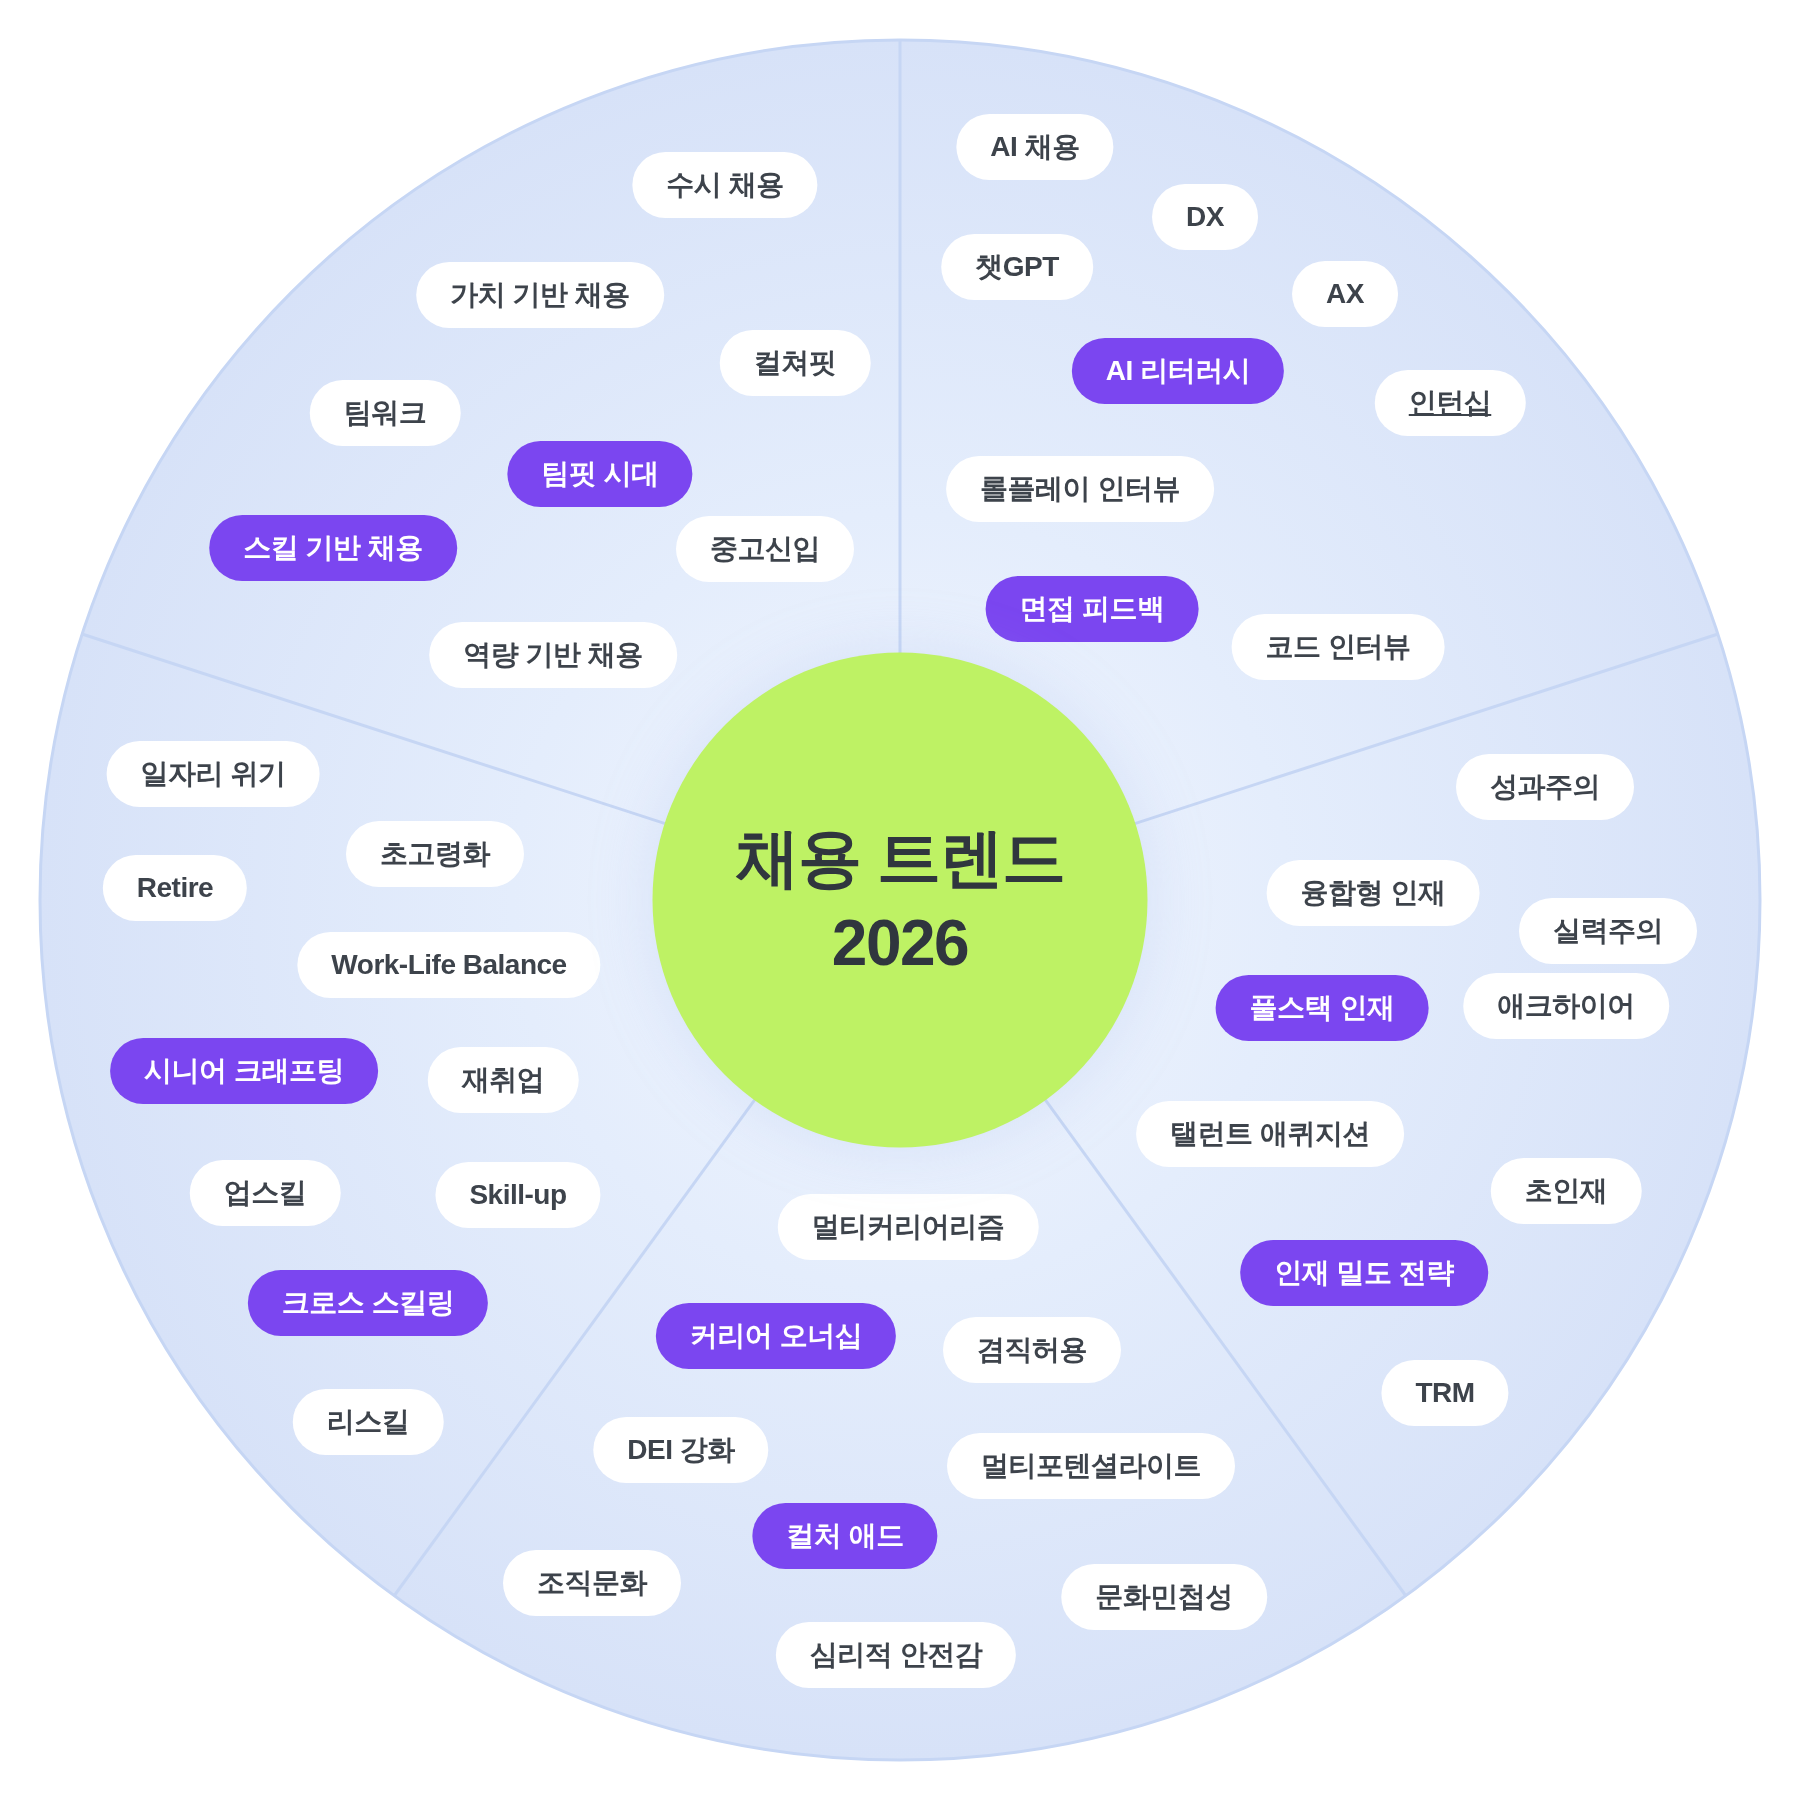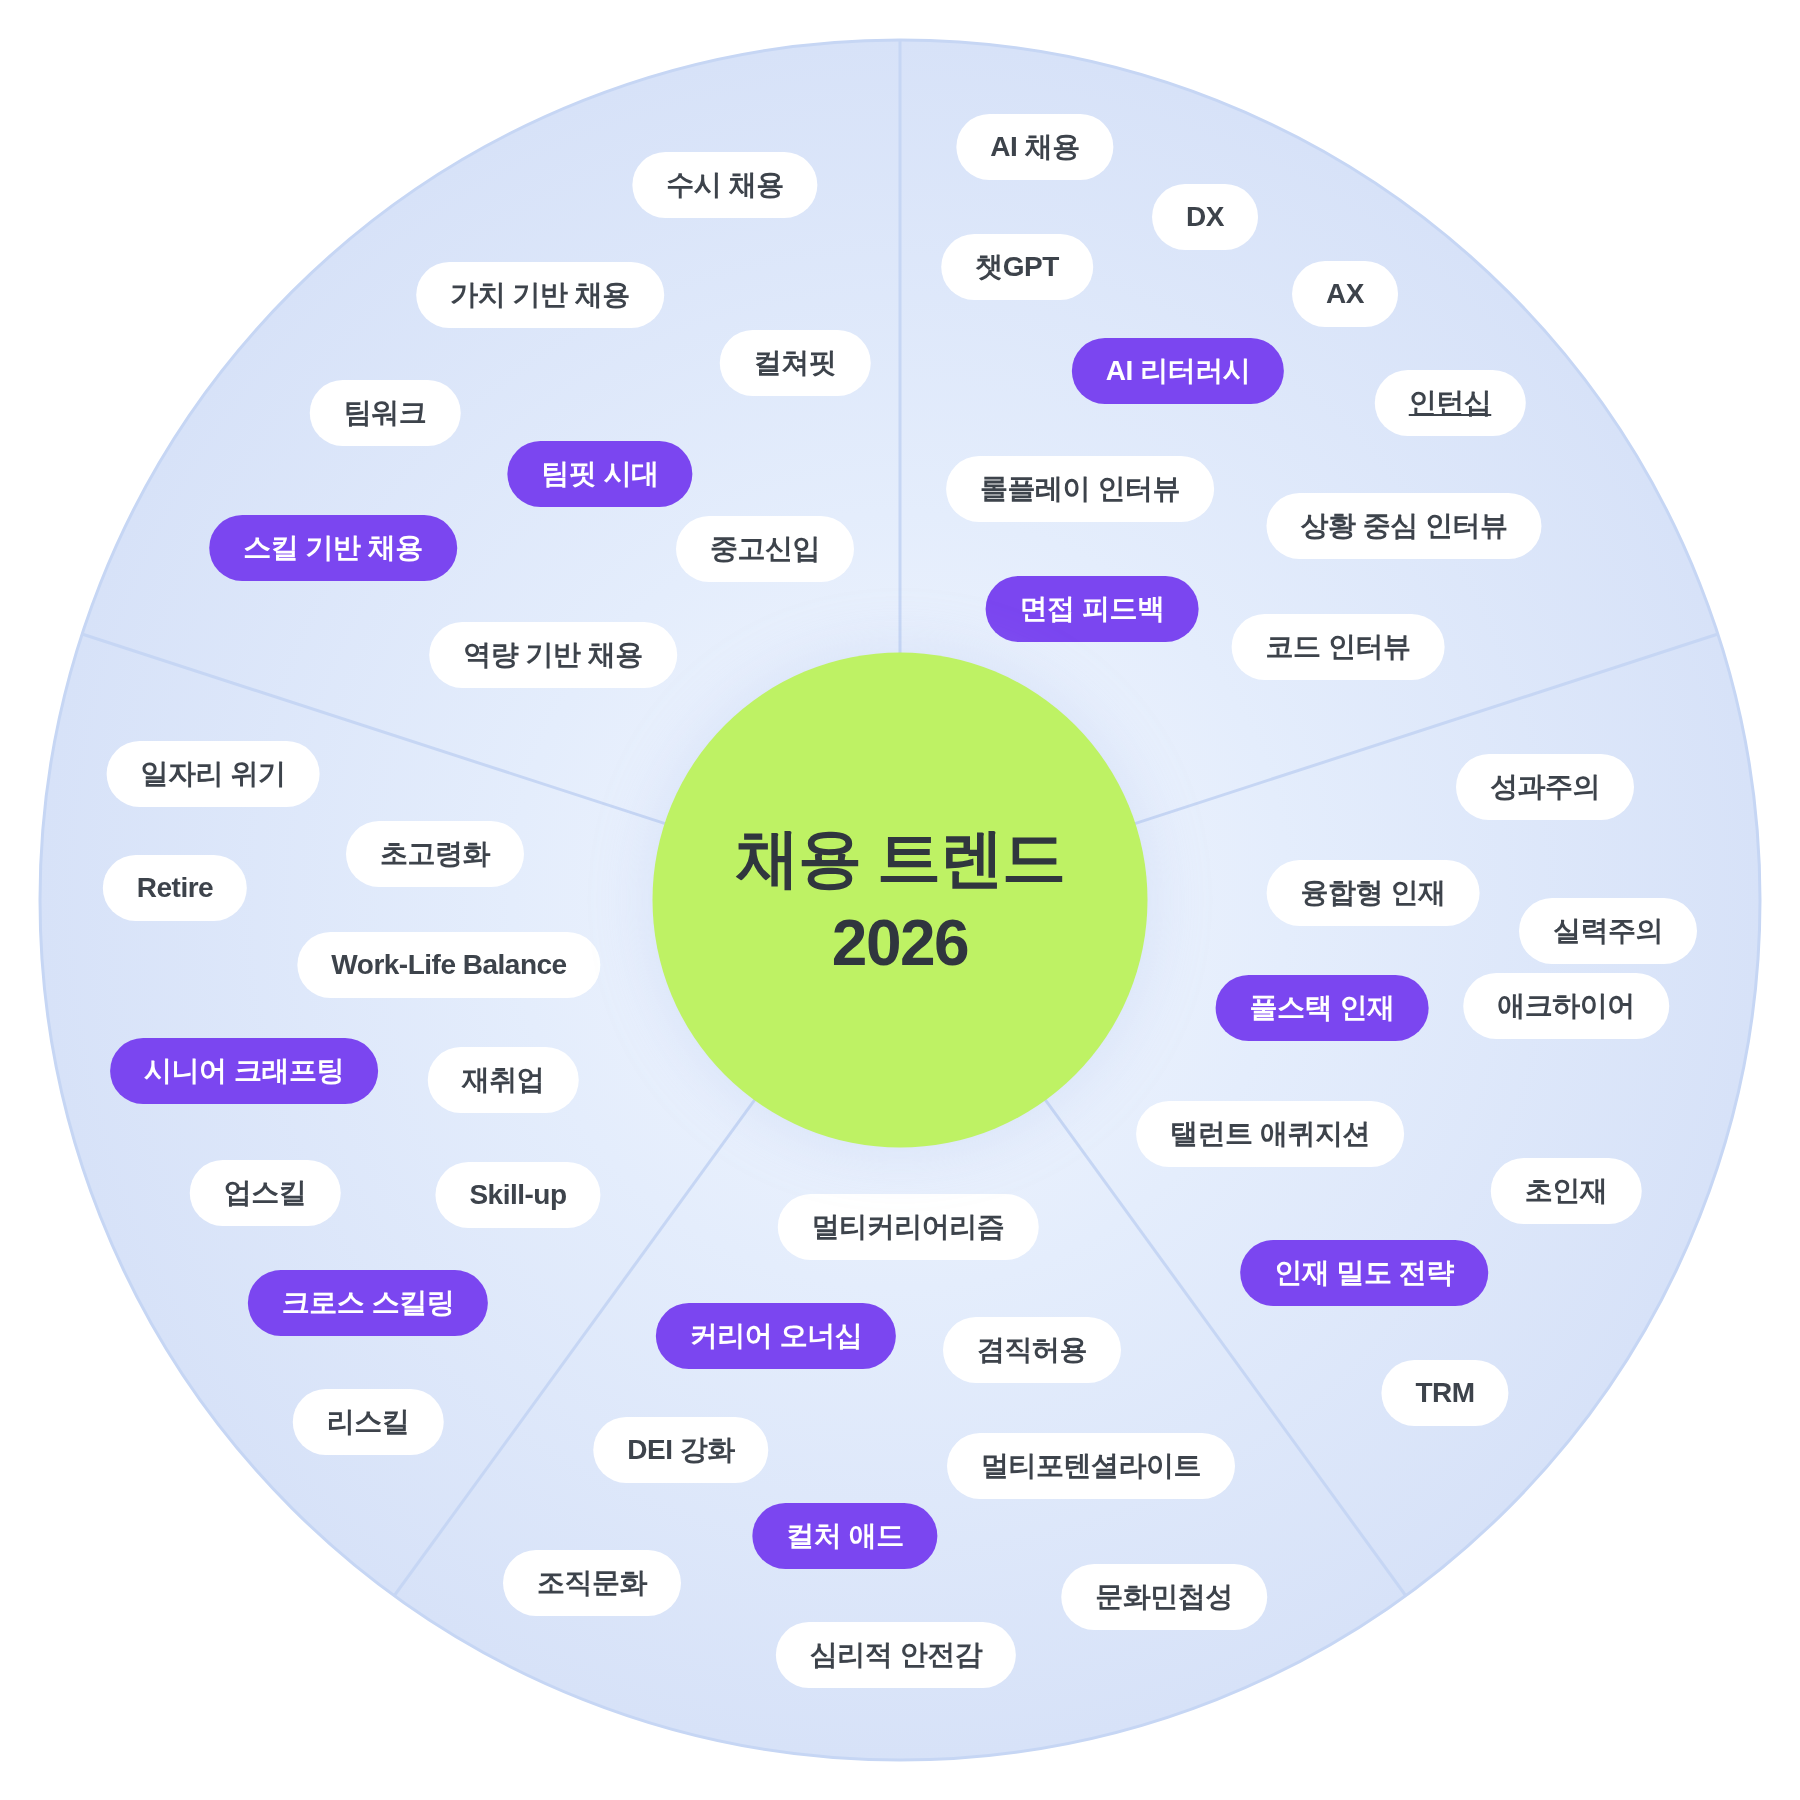--- a/index.html
+++ b/index.html
@@ -90,21 +90,20 @@
       <div class="pill pill-purple" style="left: 333px; top: 548px;">스킬 기반 채용</div>
       <div class="pill pill-white" style="left: 765px; top: 549px;">중고신입</div>
       <div class="pill pill-white" style="left: 553px; top: 655px;">역량 기반 채용</div>
       <div class="pill pill-white" style="left: 1035px; top: 147px;">AI 채용</div>
       <div class="pill pill-white" style="left: 1205px; top: 217px;">DX</div>
       <div class="pill pill-white" style="left: 1017px; top: 267px;">챗GPT</div>
       <div class="pill pill-white" style="left: 1345px; top: 294px;">AX</div>
       <div class="pill pill-purple" style="left: 1178px; top: 371px;">AI 리터러시</div>
       <div class="pill pill-white" style="left: 1450px; top: 403px; text-decoration: underline;">인턴십</div>
       <div class="pill pill-white" style="left: 1080px; top: 489px;">롤플레이 인터뷰</div>
-      <div class="pill pill-white" style="left: 1404px; top: 526px;">상황 중심 인터뷰</div>
       <div class="pill pill-purple" style="left: 1092px; top: 609px;">면접 피드백</div>
       <div class="pill pill-white" style="left: 1338px; top: 647px;">코드 인터뷰</div>
       <div class="pill pill-white" style="left: 1545px; top: 787px;">성과주의</div>
       <div class="pill pill-white" style="left: 1373px; top: 893px;">융합형 인재</div>
       <div class="pill pill-white" style="left: 1608px; top: 931px;">실력주의</div>
       <div class="pill pill-purple" style="left: 1322px; top: 1008px;">풀스택 인재</div>
       <div class="pill pill-white" style="left: 1566px; top: 1006px;">애크하이어</div>
       <div class="pill pill-white" style="left: 1270px; top: 1134px;">탤런트 애퀴지션</div>
       <div class="pill pill-white" style="left: 1566px; top: 1191px;">초인재</div>
       <div class="pill pill-purple" style="left: 1364px; top: 1273px;">인재 밀도 전략</div>

